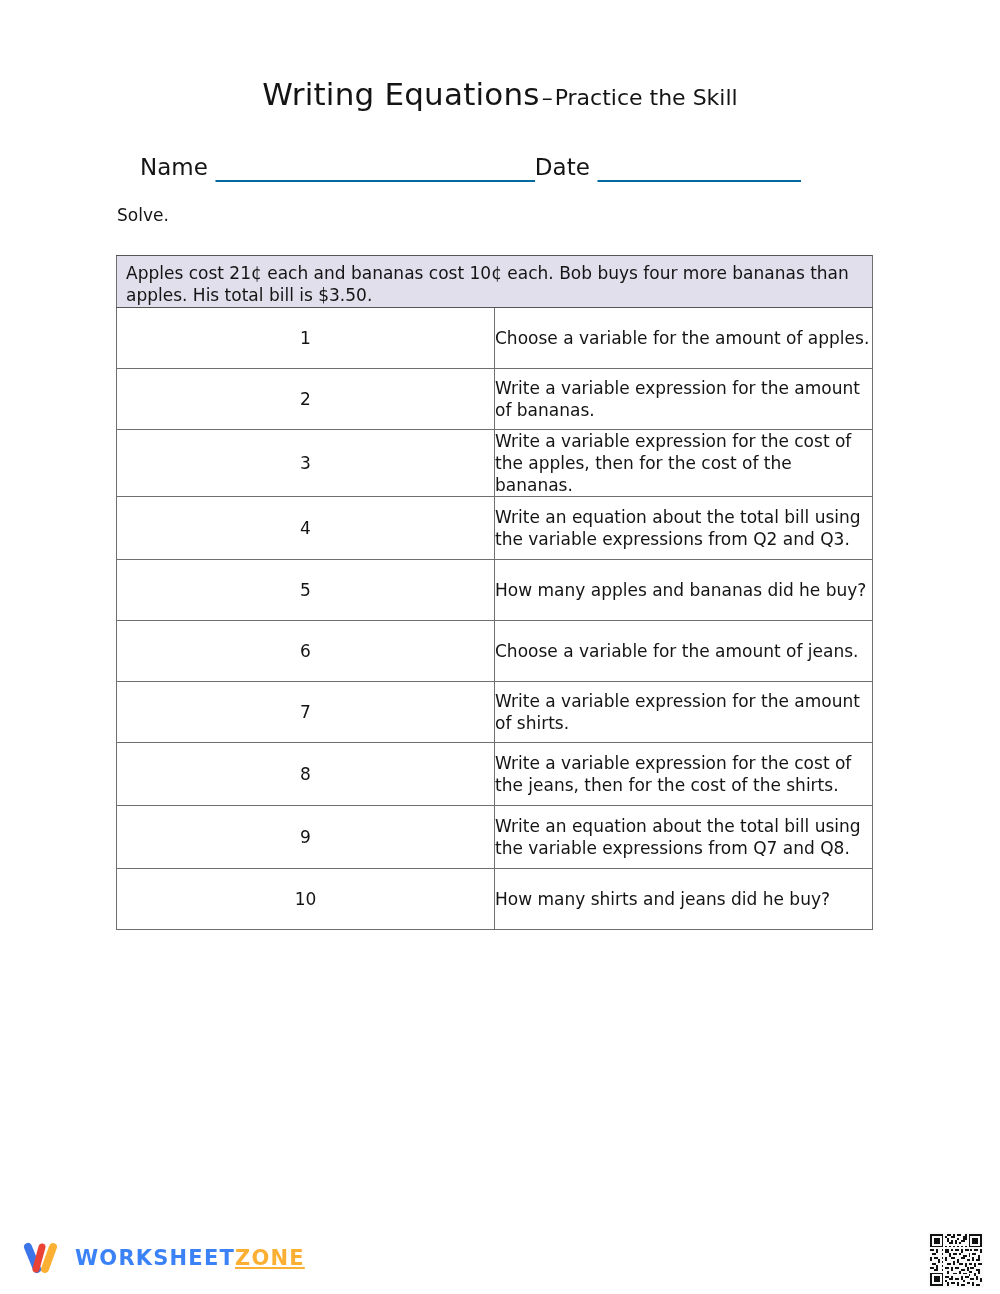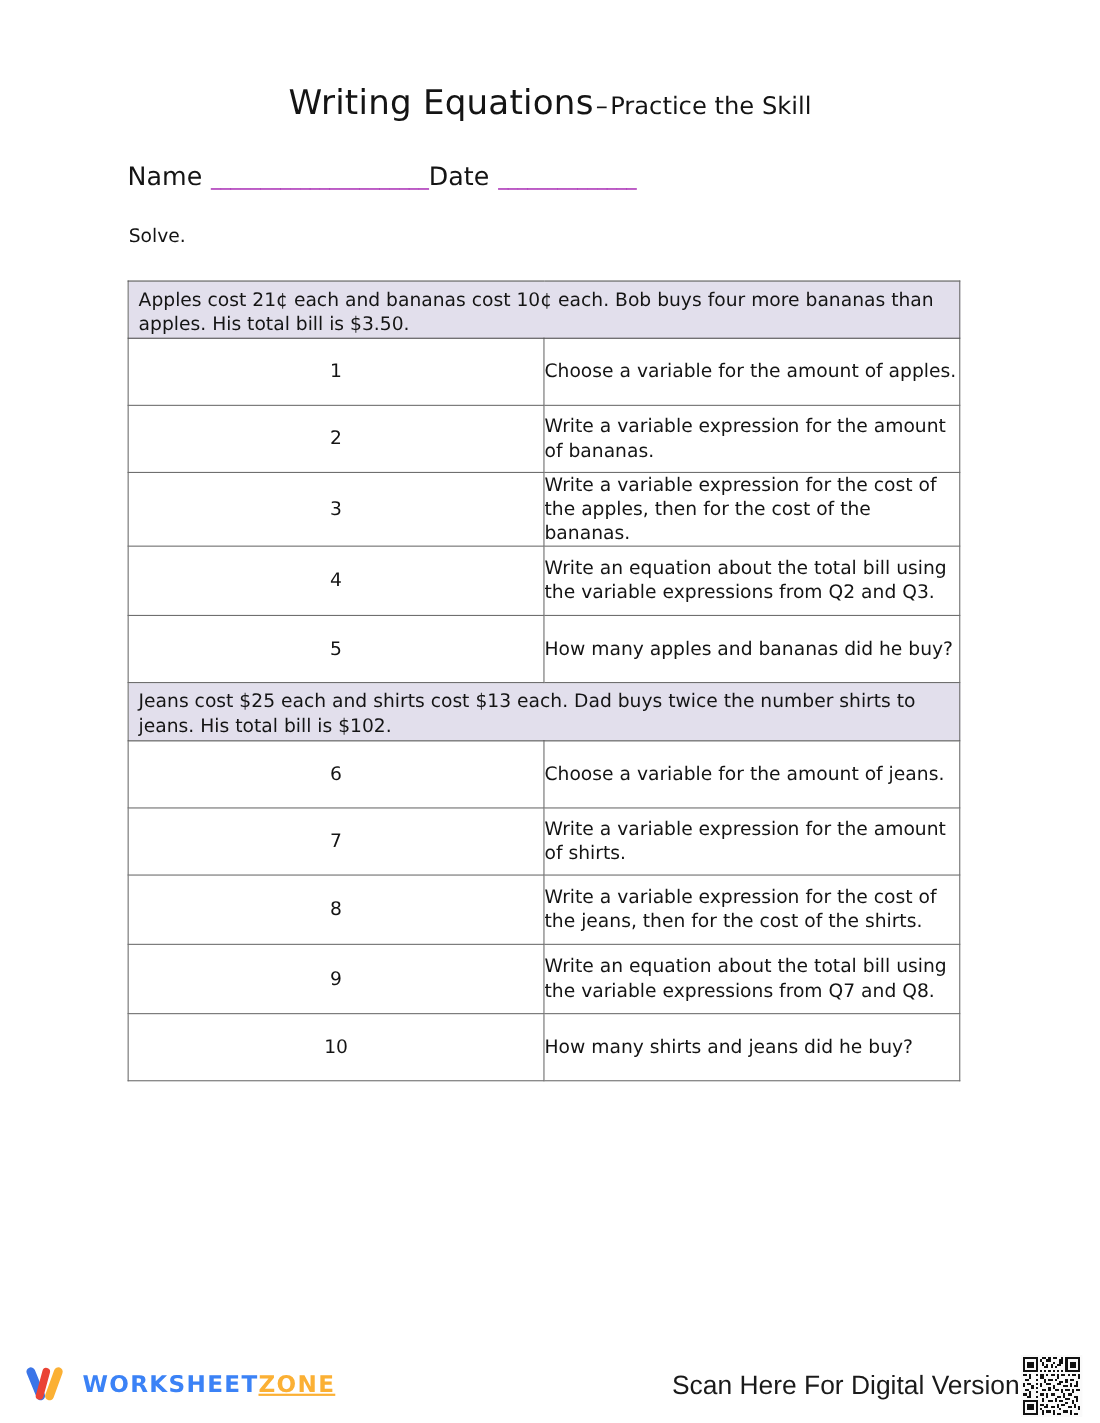--- a/index.html
+++ b/index.html
@@ -47,26 +47,26 @@
     width: 768px;
     display: flex;
     align-items: baseline;
   }
   .nd-label {
     font-size: 23px;
     color: #141414;
     white-space: nowrap;
   }
   .nd-rule {
-    font-size: 18px;
-    color: #a21caf;
+    font-size: 29px;
+    color: #0369a1;
     white-space: nowrap;
     letter-spacing: 0px;
   }
-  .nd-name { display: flex; align-items: baseline; gap: 8px; }
+  .nd-name { display: flex; align-items: baseline; gap: 8px; margin-left: 24px; }
   .nd-date { display: flex; align-items: baseline; gap: 8px; }
 
   
   .instruction {
     position: absolute;
     left: 117px;
     top: 205px;
     font-size: 17px;
     color: #141414;
   }
@@ -204,23 +204,20 @@
     </tr>
     <tr class="q-row tall">
       <td class="q-num">4</td>
       <td class="q-text">Write an equation about the total bill using the variable expressions from Q2 and Q3.</td>
     </tr>
     <tr class="q-row">
       <td class="q-num">5</td>
       <td class="q-text">How many apples and bananas did he buy?</td>
     </tr>
 
-    <tr class="prompt-row">
-      <td colspan="2">Jeans cost $25 each and shirts cost $13 each. Dad buys twice the number shirts to jeans. His total bill is $102.</td>
-    </tr>
     <tr class="q-row">
       <td class="q-num">6</td>
       <td class="q-text">Choose a variable for the amount of jeans.</td>
     </tr>
     <tr class="q-row">
       <td class="q-num">7</td>
       <td class="q-text">Write a variable expression for the amount of shirts.</td>
     </tr>
     <tr class="q-row tall">
       <td class="q-num">8</td>
@@ -244,21 +241,20 @@
         <g stroke-linecap="round">
           <line x1="6" y1="8" x2="15" y2="30" stroke="#3b75e8" stroke-width="8"></line>
           <line x1="20" y1="8" x2="14" y2="30" stroke="#ea4335" stroke-width="7"></line>
           <line x1="23" y1="30" x2="31" y2="8" stroke="#fbb034" stroke-width="8"></line>
         </g>
       </svg>
     </span>
     <span class="logo-text"><span class="lt-blue">WORKSHEET</span><span class="lt-orange">ZONE</span></span>
   </div>
 
-  <div class="scan-text">Scan Here For Digital Version</div>
 </div>
 
 <div class="qr">
   <svg width="56" height="56" viewBox="0 0 29 29" xmlns="http://www.w3.org/2000/svg" shape-rendering="crispEdges">
     <rect width="29" height="29" fill="#fafafa"></rect>
     <g fill="#111">
 
       <rect x="1" y="1" width="7" height="1"></rect>
         <rect x="1" y="7" width="7" height="1"></rect>
       <rect x="1" y="1" width="1" height="7"></rect>

